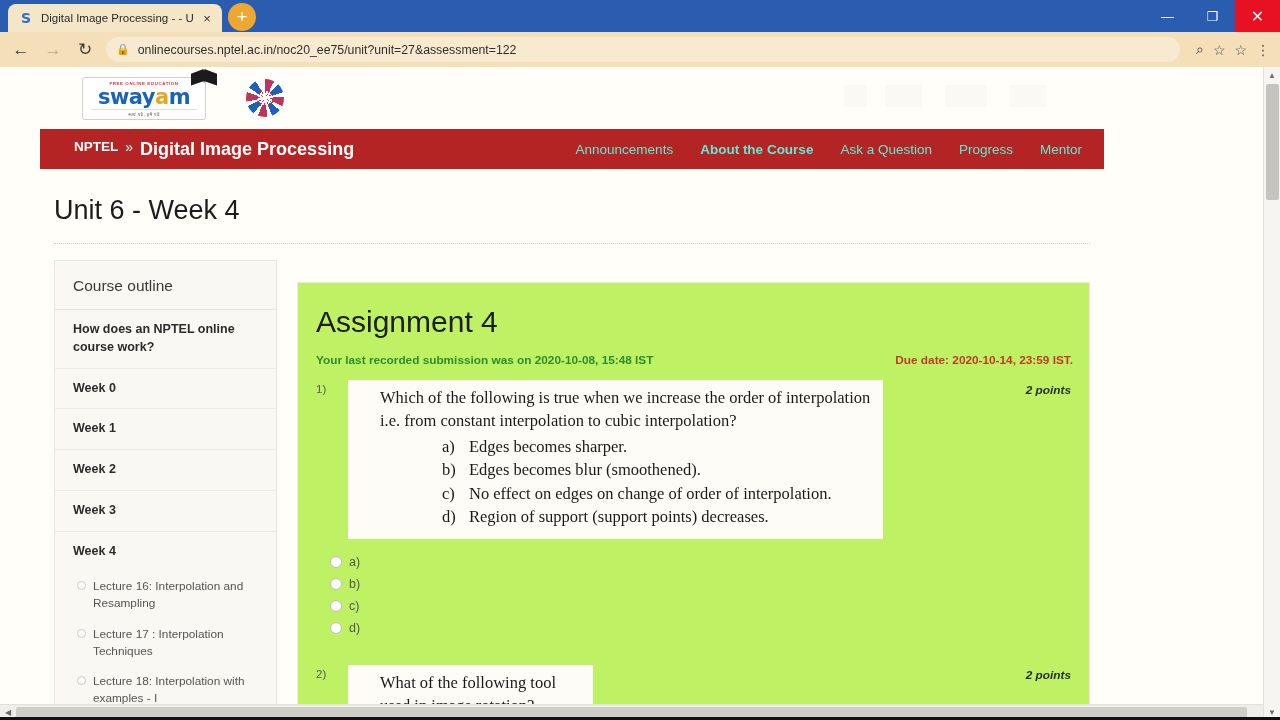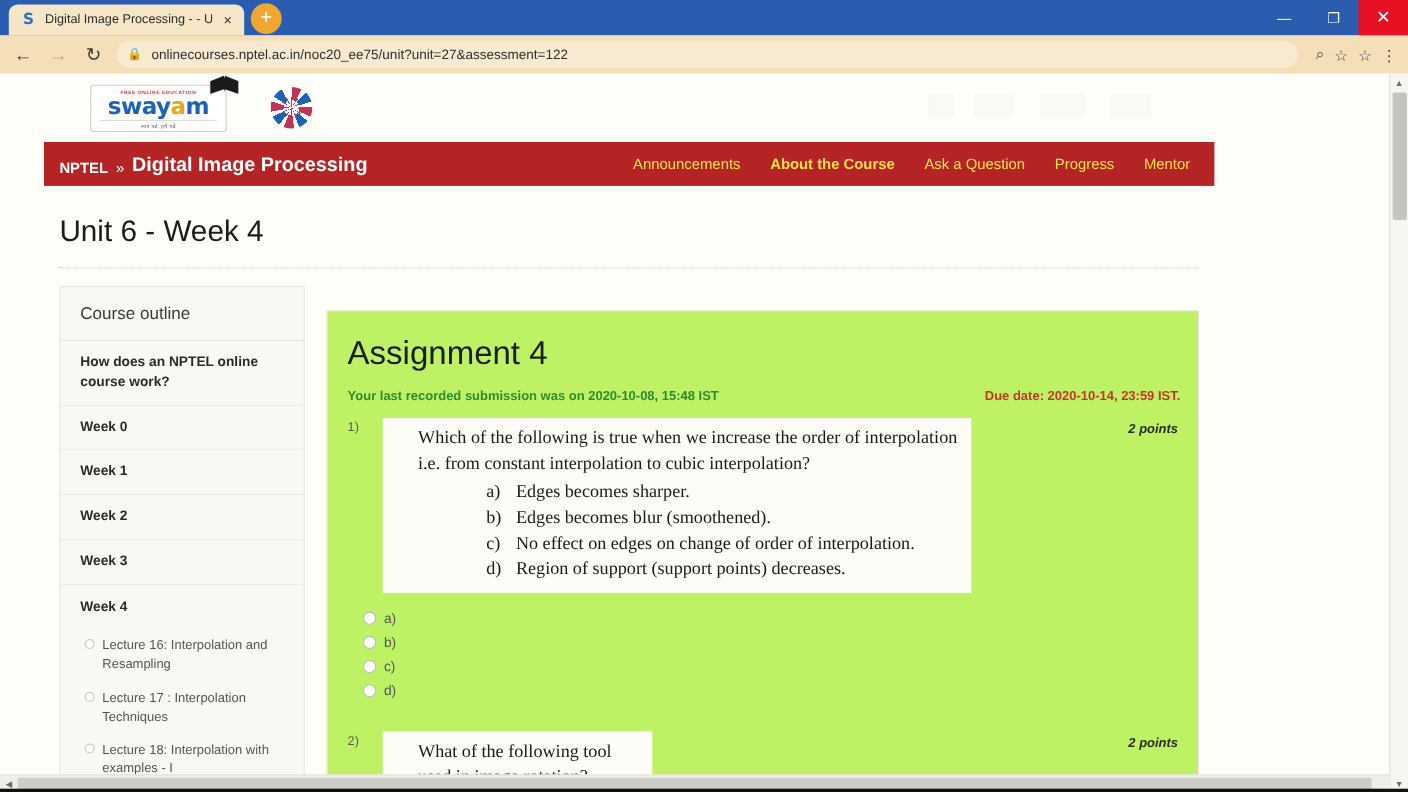--- a/index.html
+++ b/index.html
@@ -187,30 +187,30 @@
   .navbar {
     height: 40px;
     background: #b42425;
     display: flex;
     align-items: center;
     padding: 0 22px 0 14px;
     color: #fff;
   }
   .brand {
     font-size: 13.5px; font-weight: bold;
-    display: flex; align-items: flex-end; gap: 7px;
+    display: flex; align-items: flex-start; gap: 7px; margin-left: 20px;
   }
   .brand .sep { font-weight: normal; font-size: 14px; }
   .brand .course { font-size: 18px; }
   .nav-links {
     margin-left: auto;
     display: flex; align-items: center; gap: 27px;
   }
   .nav-link {
-    font-size: 13.5px; color: #fde047; cursor: pointer; white-space: nowrap;
+    font-size: 13.5px; color: #5eead4; cursor: pointer; white-space: nowrap;
   }
   .nav-link.active { font-weight: bold; }
 
   
   .page-title-wrap { padding: 26px 0 0 14px; }
   .page-title {
     font-size: 27px; font-weight: normal; color: #1c1c1c;
     font-family: "Liberation Sans", sans-serif;
   }
   .title-rule {

